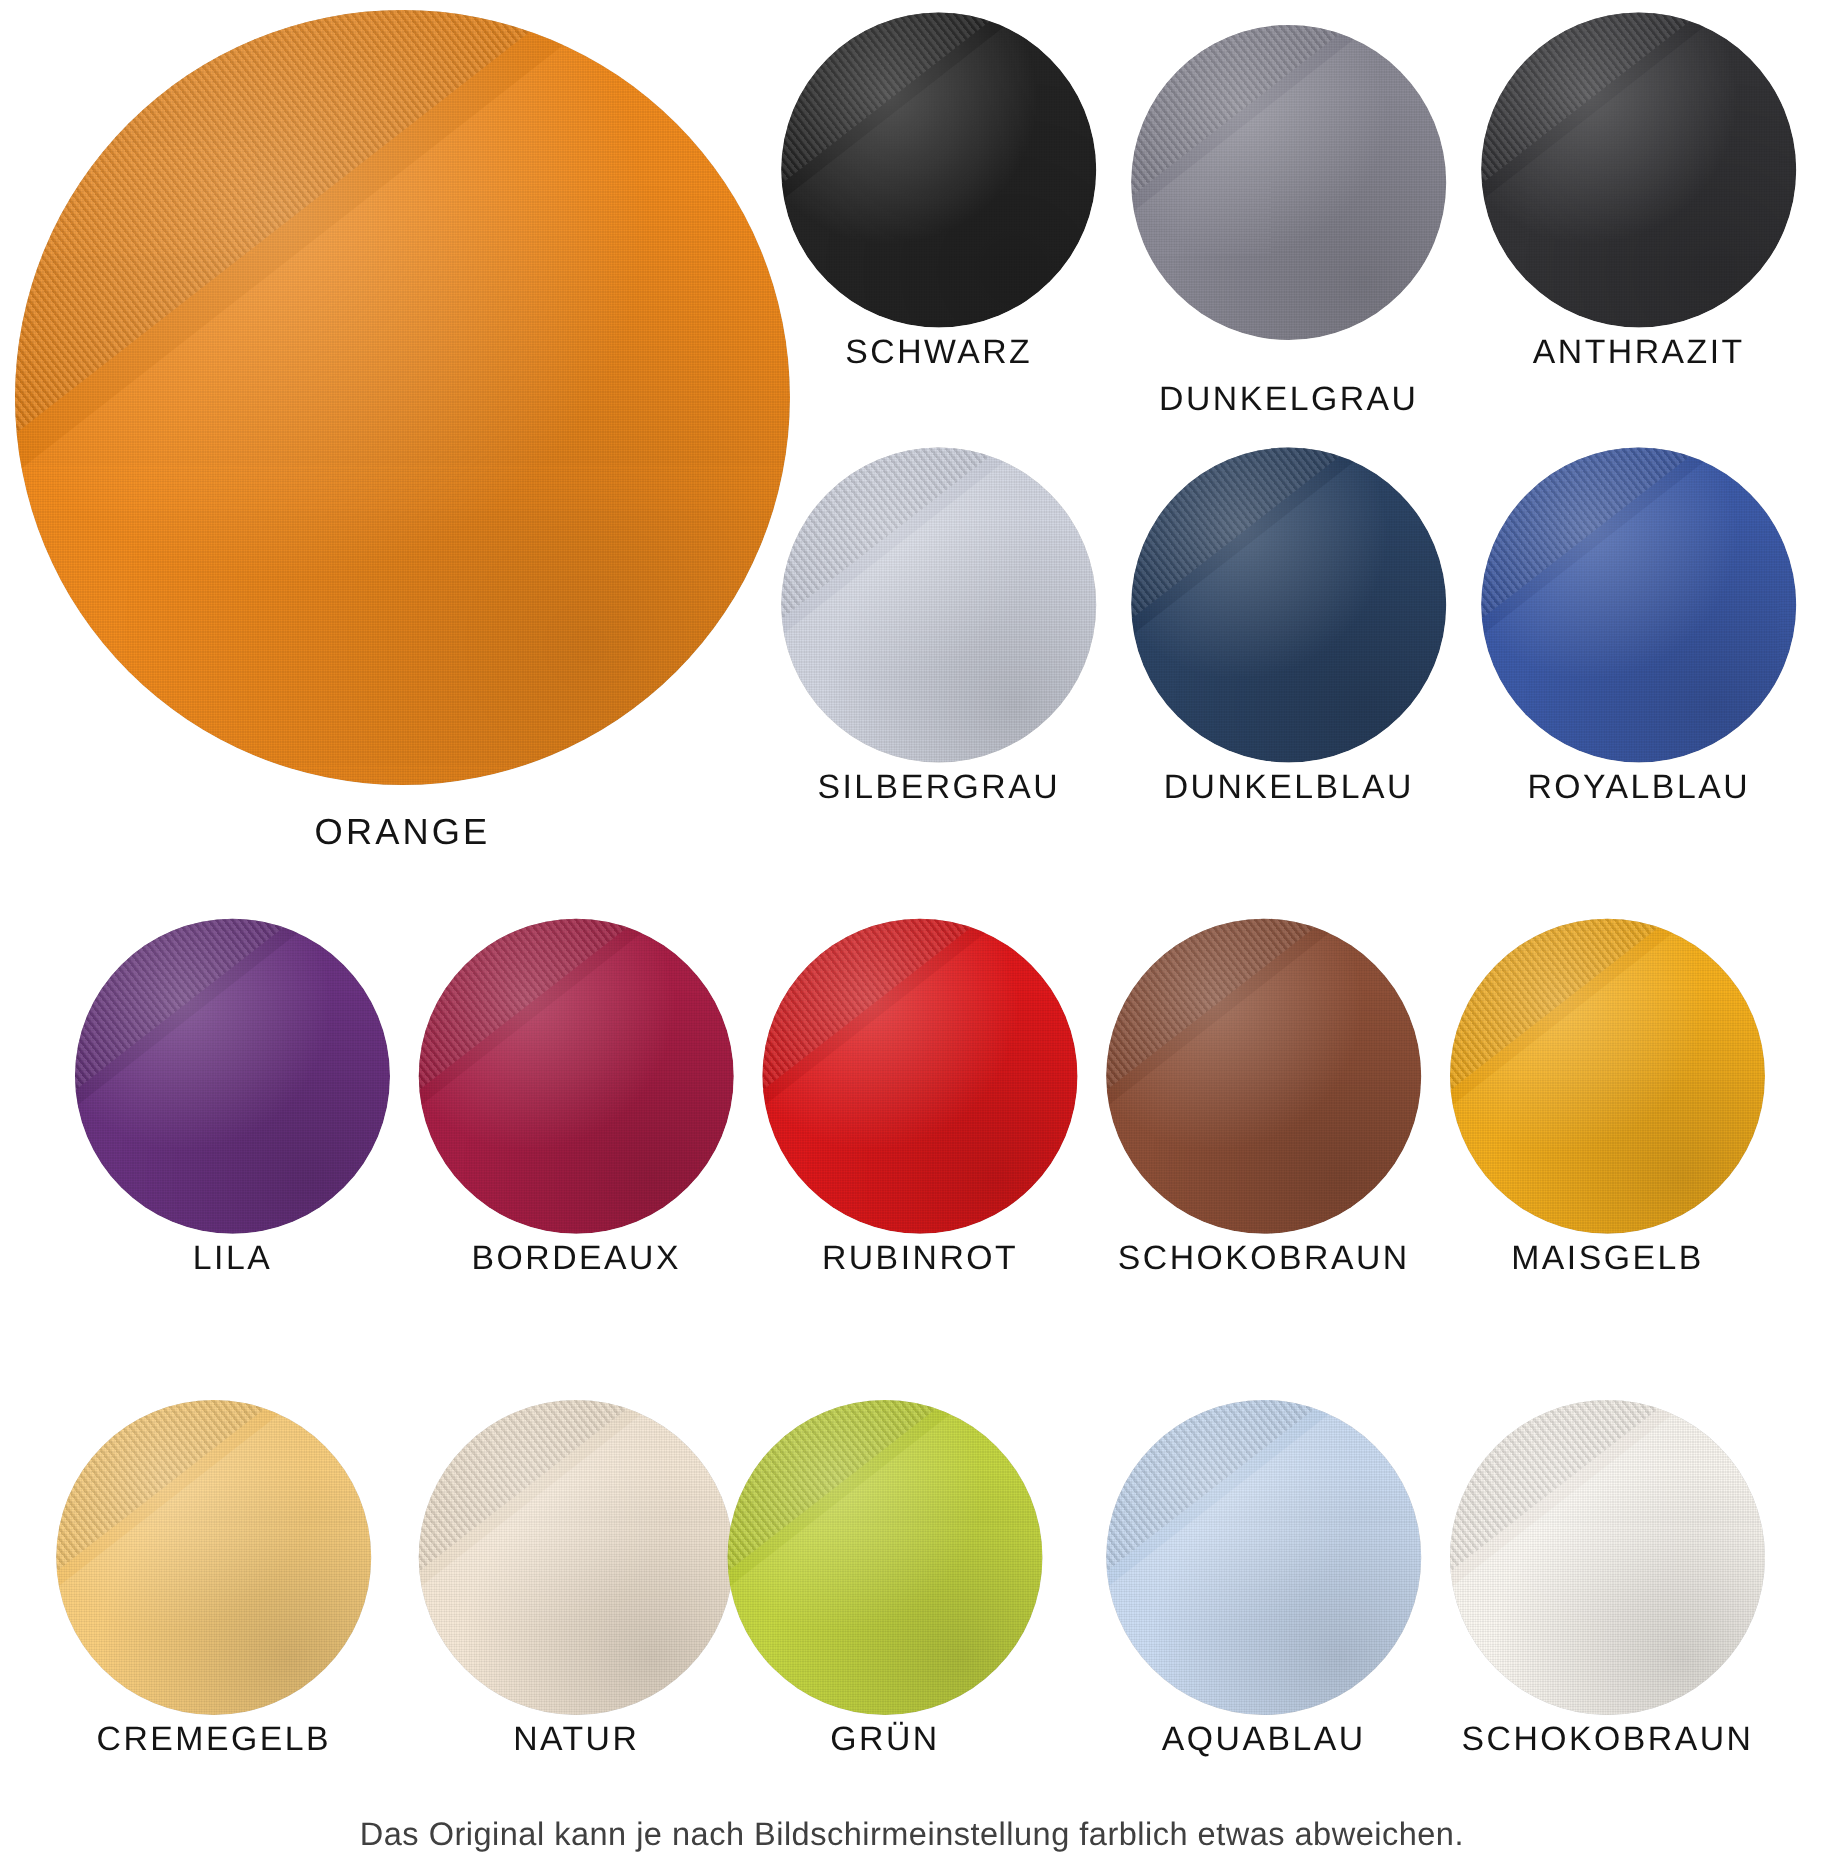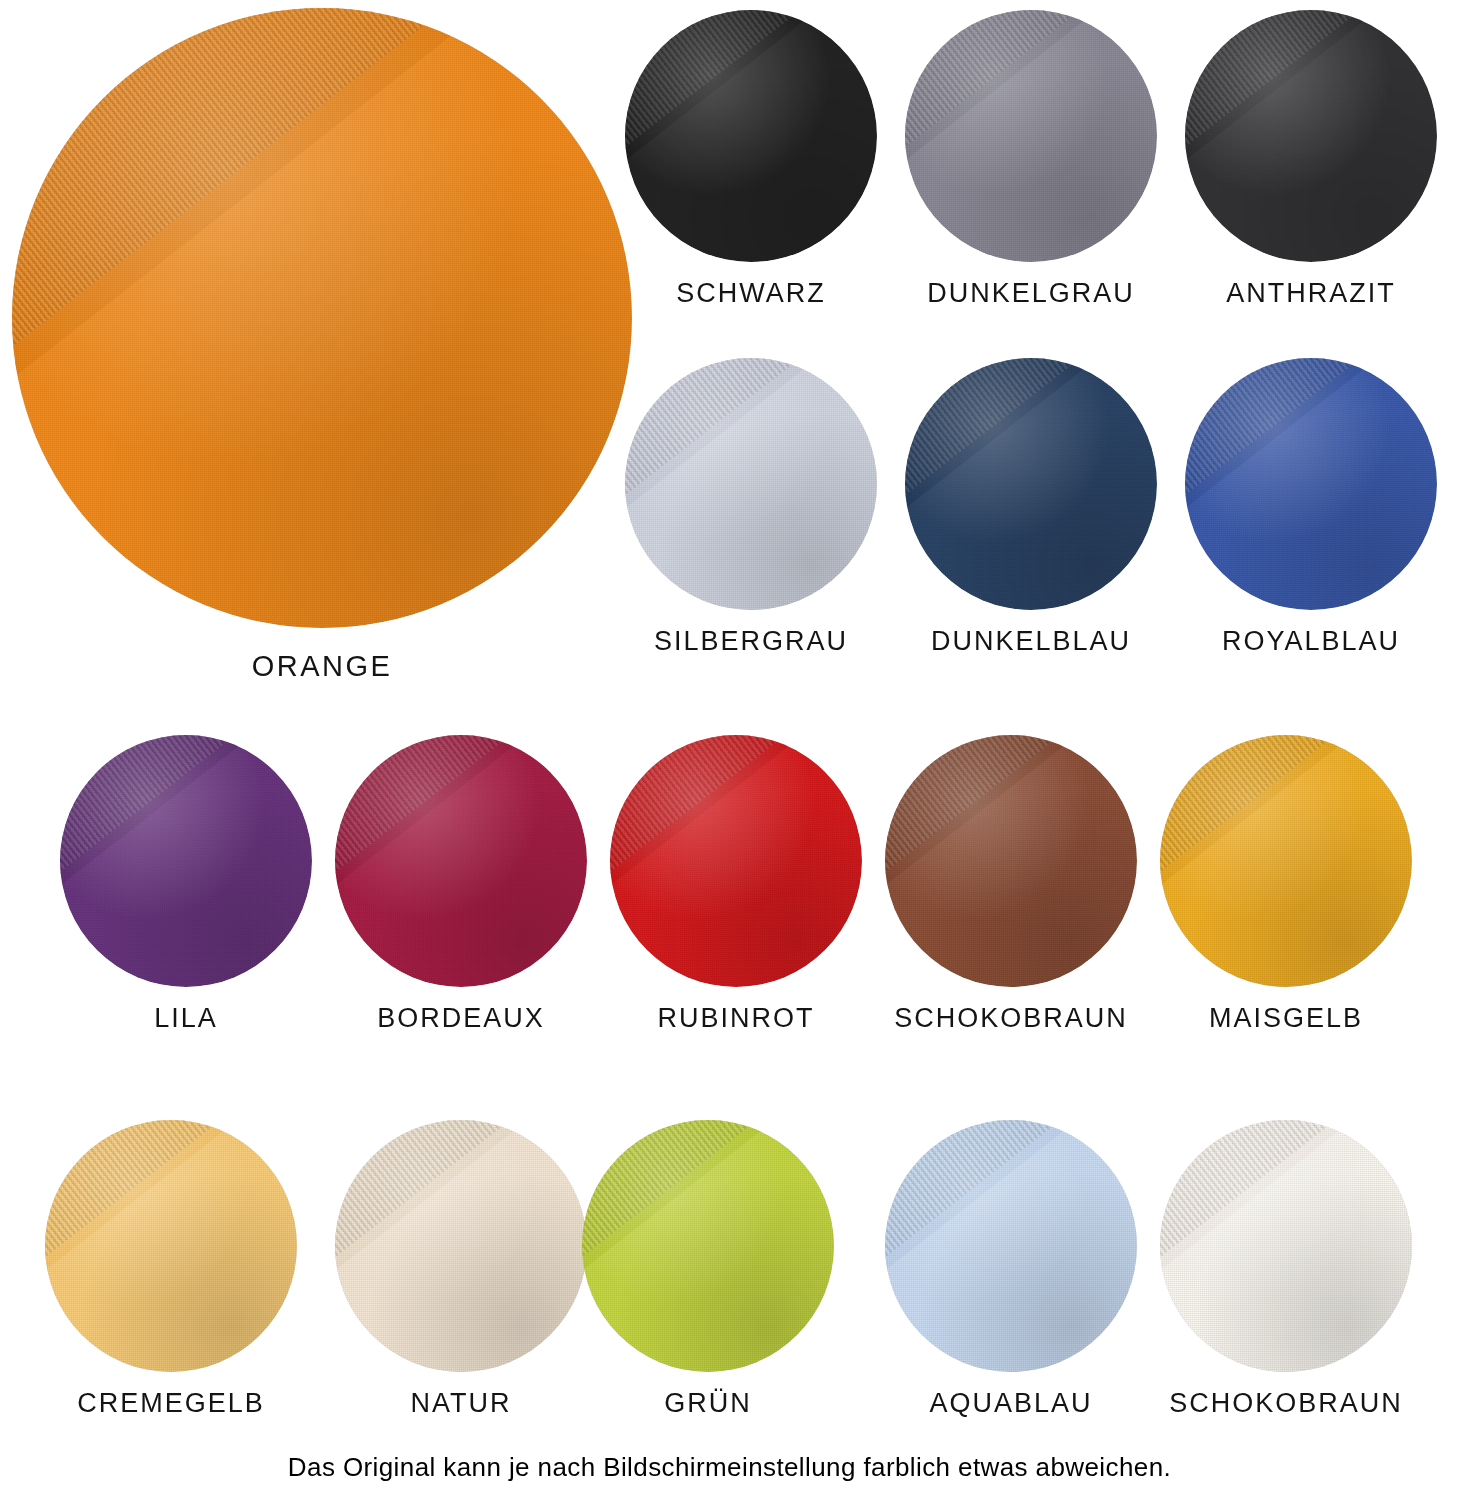--- a/index.html
+++ b/index.html
@@ -66,29 +66,29 @@
     font-family:"Liberation Sans", sans-serif;
   }
   .label.big{font-size:29px;letter-spacing:2.5px;}
 
   
   #cell-orange{left:12px;top:8px;width:620px;}
   #cell-orange .swatch{width:620px;height:620px;}
   #cell-orange .label{margin-top:22px;}
 
   .sm .swatch{width:252px;height:252px;}
-  .sm .label{margin-top:16px;}
+  .sm .label{margin-top:4px;}
 
   .disclaimer{
     position:absolute;
     left:0;right:0;top:1452px;
     text-align:center;
     font-size:26px;
     letter-spacing:.4px;
-    color:#000000;
+    color:#404040;
   }
 </style>
 </head>
 <body>
 
 <div class="board">
 
   <div class="cell" id="cell-orange">
     <div class="swatch">
       <div class="base" style="background: rgb(242, 140, 30);"></div>
@@ -104,21 +104,21 @@
       <div class="cell sm" style="left: 625px; top: 10px; width: 252px;">
         <div class="swatch">
           <div class="base" style="background: rgb(36, 36, 36);"></div>
           <div class="hem" style="background: rgb(22, 22, 22);"></div>
           <div class="ribs"></div>
           <div class="weave"></div>
           <div class="shade"></div>
         </div>
         <div class="label">SCHWARZ</div>
       </div>
-      <div class="cell sm" style="left: 905px; top: 10px; width: 252px;">
+      <div class="cell sm" style="left: 905px; top: 20px; width: 252px; gap: 28px;">
         <div class="swatch">
           <div class="base" style="background: rgb(139, 138, 150);"></div>
           <div class="hem" style="background: rgb(122, 121, 134);"></div>
           <div class="ribs"></div>
           <div class="weave"></div>
           <div class="shade"></div>
         </div>
         <div class="label">DUNKELGRAU</div>
       </div>
       <div class="cell sm" style="left: 1185px; top: 10px; width: 252px;">

